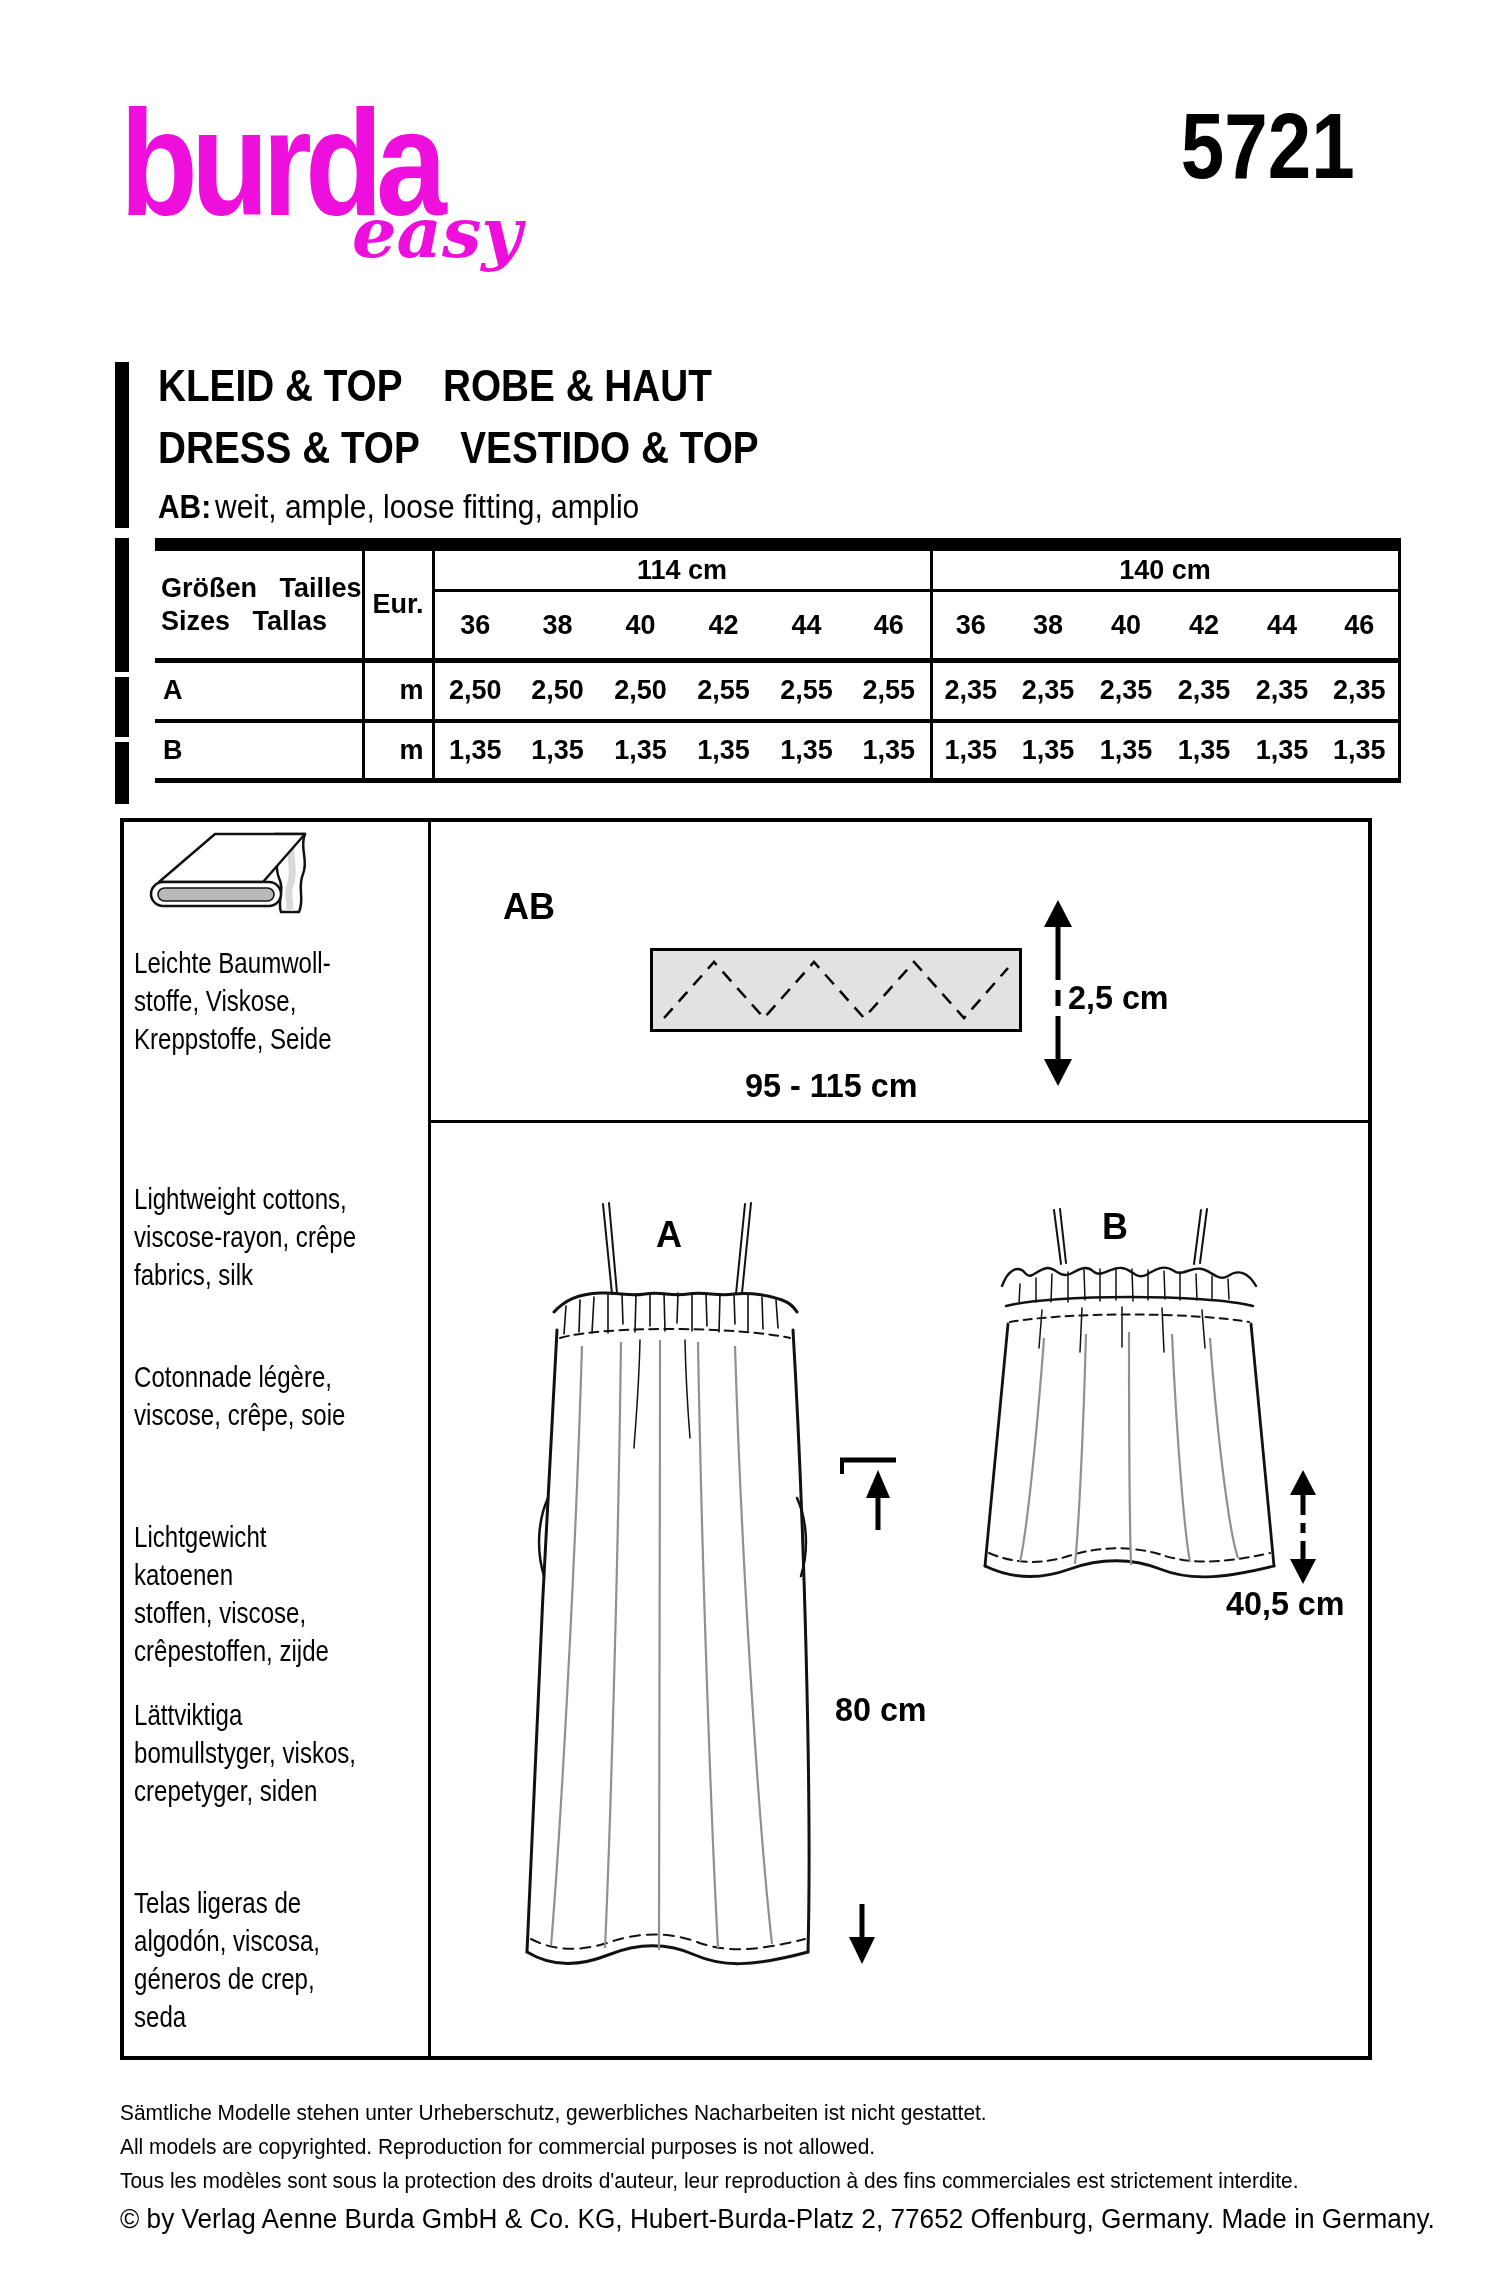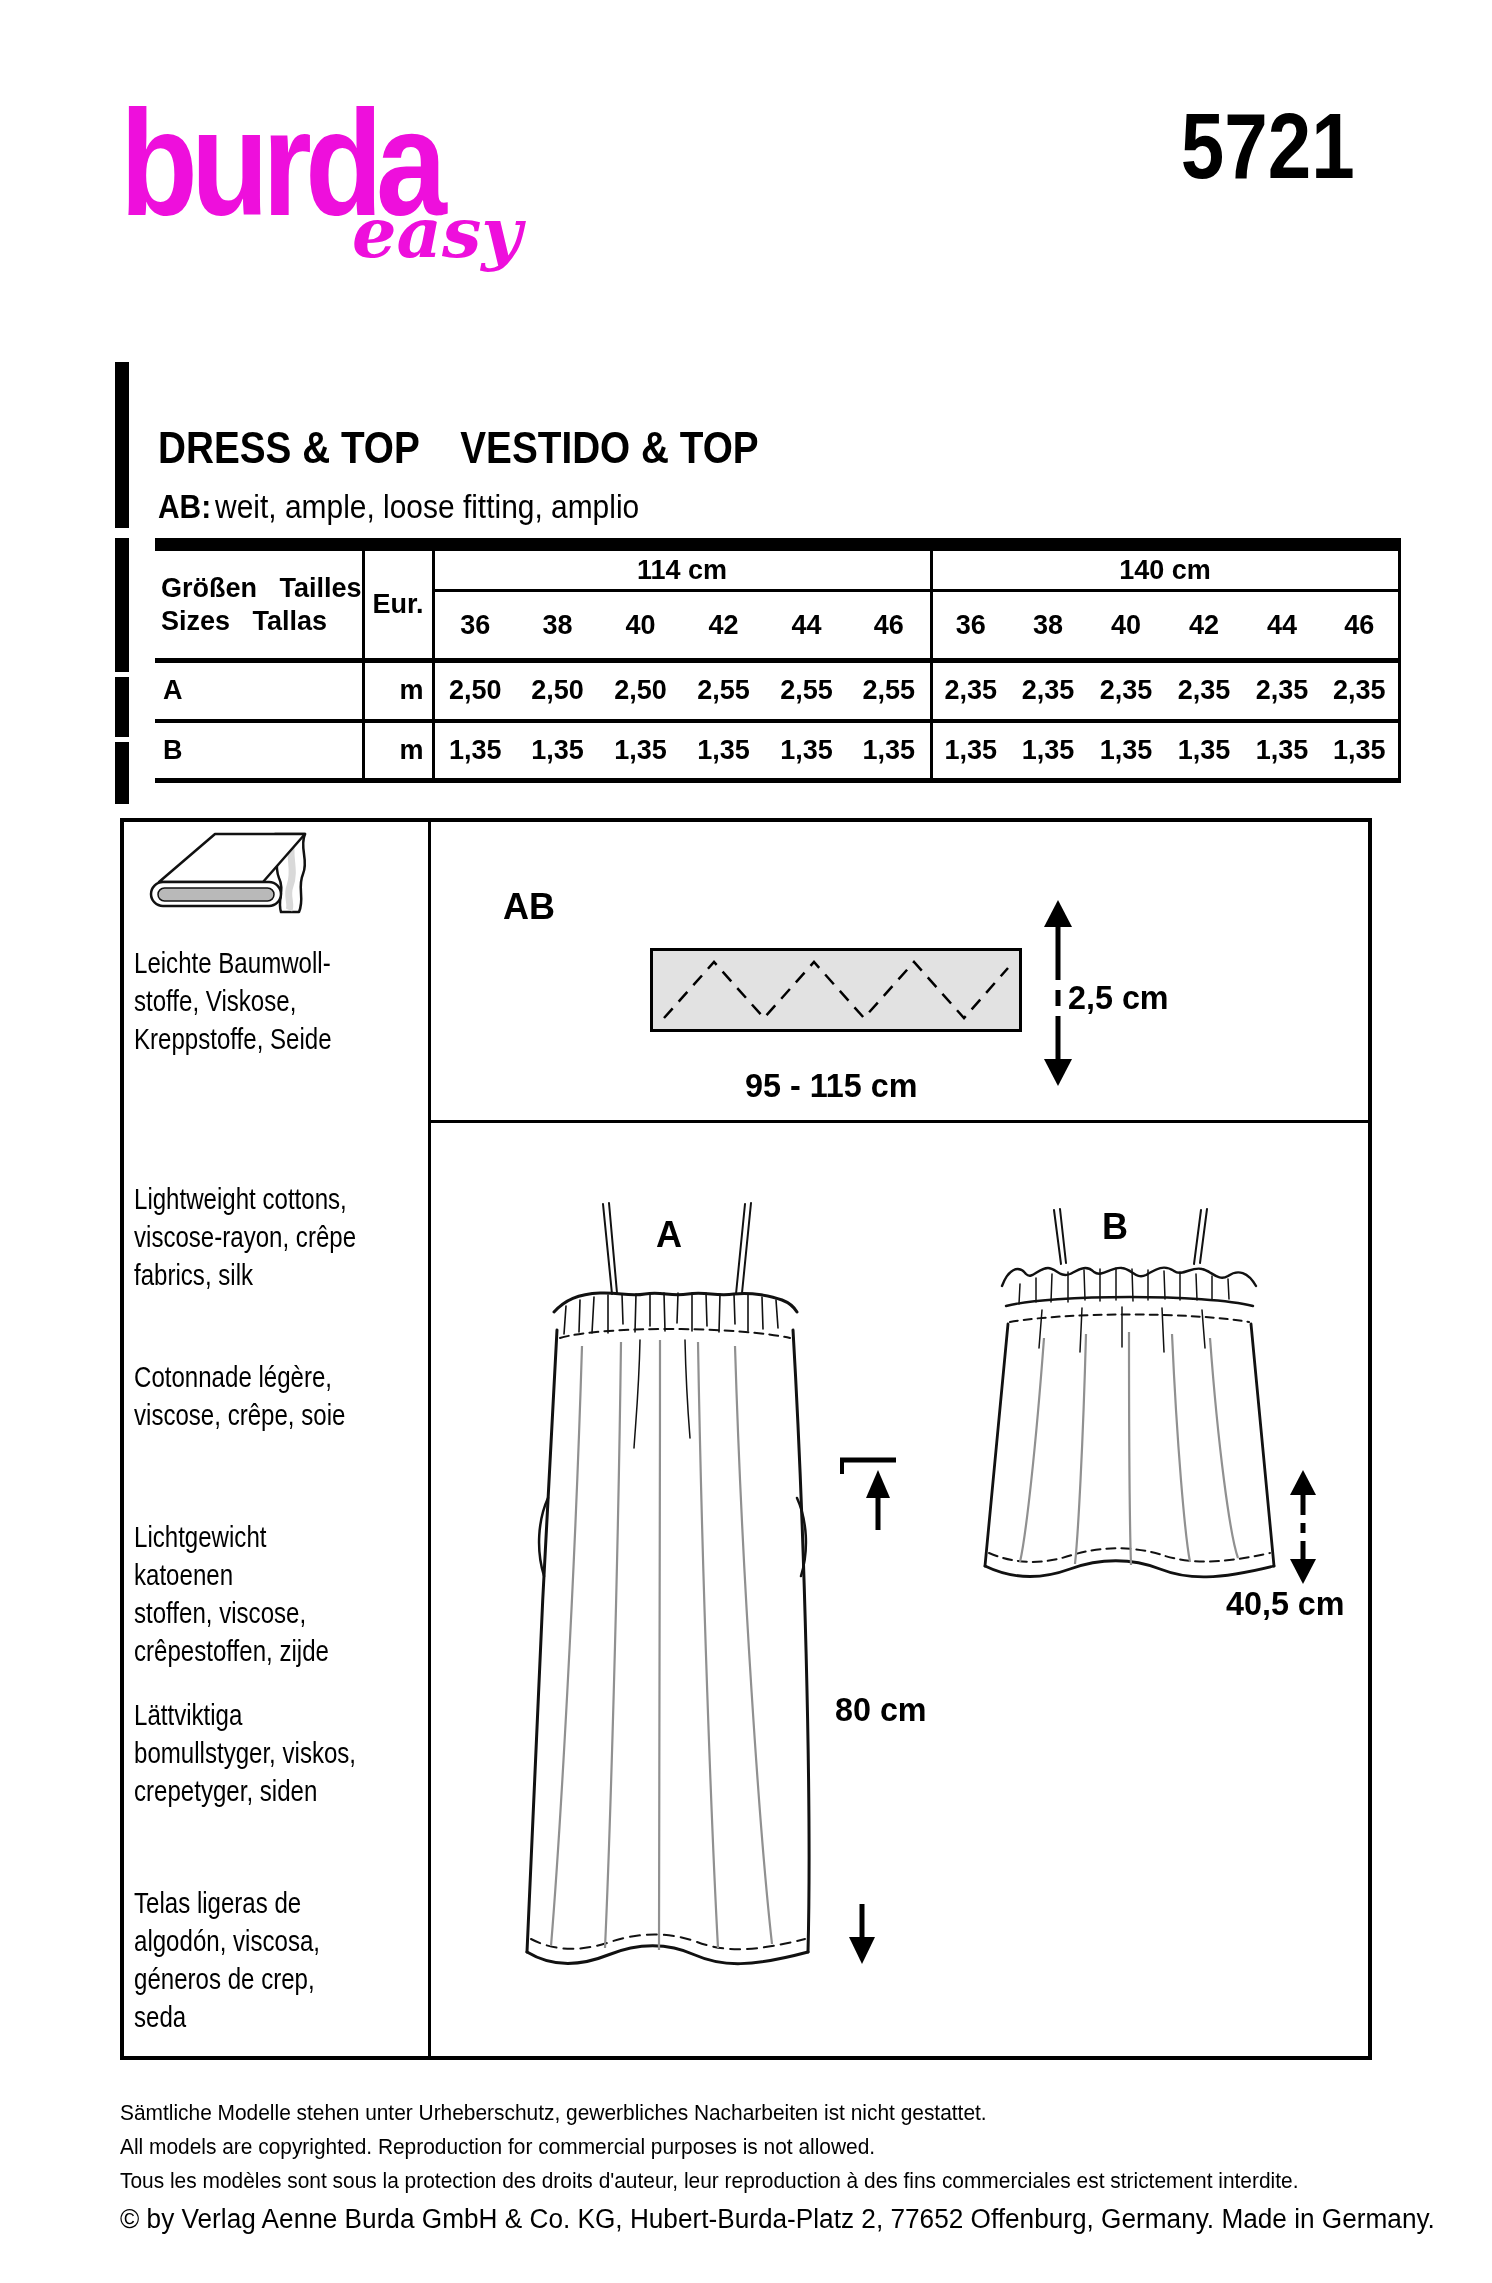--- a/index.html
+++ b/index.html
@@ -60,20 +60,23 @@
 </head>
 <body>
 
 <div class="page">
 
   <div class="abs logo-main" style="left: 120px; top: 88px; color: rgb(238, 15, 220);">burda</div>
   <div class="abs logo-sub" style="left: 352px; top: 198px; color: rgb(238, 15, 220);">easy</div>
   <div class="abs pattern-no" style="right:137px;top:100px;">5721</div>
 
   <div class="abs bar" style="left:115px;top:362px;width:14px;height:166px;"></div>
+  <div class="abs" style="left:158px;top:362px;">
+    <span class="cx"><span class="t1">KLEID &amp; TOP</span><span class="t1 gap2">ROBE &amp; HAUT</span></span>
+  </div>
   <div class="abs" style="left:158px;top:424px;">
     <span class="cx"><span class="t1">DRESS &amp; TOP</span><span class="t1 gap2">VESTIDO &amp; TOP</span></span>
   </div>
   <div class="abs" style="left:158px;top:488px;">
     <span class="cx"><span class="t3 b">AB:</span>
     <span class="t3">weit, ample, loose fitting, amplio</span></span>
   </div>
 
   <div class="abs bar" style="left:115px;top:538px;width:14px;height:134px;"></div>
   <div class="abs bar" style="left:115px;top:677px;width:14px;height:60px;"></div>

